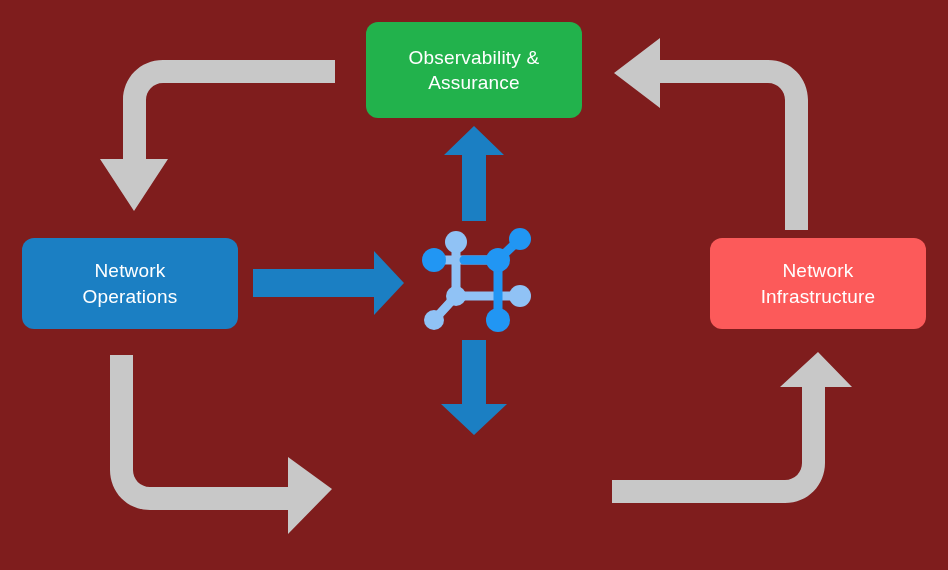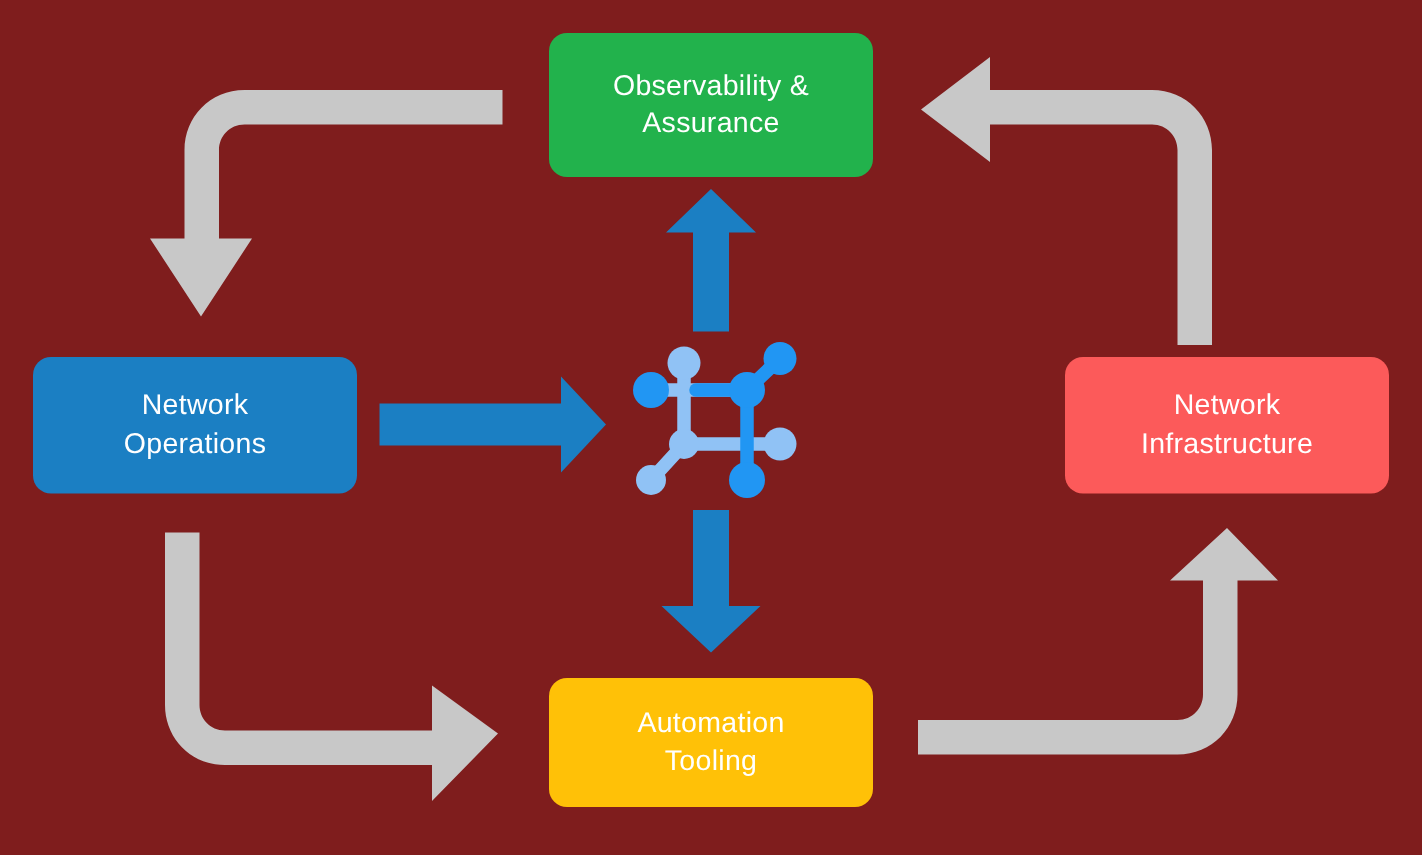--- a/index.html
+++ b/index.html
@@ -183,18 +183,14 @@
   <div class="node-box" id="box-operations" style="background:#1b7fc3;">
     <span class="node-label">Network
 Operations</span>
   </div>
 
   <div class="node-box" id="box-infrastructure" style="background:#fc5a5a;">
     <span class="node-label">Network
 Infrastructure</span>
   </div>
 
-  <div class="node-box" id="box-automation" style="background:#ffc107;">
-    <span class="node-label">Automation
-Tooling</span>
-  </div>
 
 </div>
 
 </body></html>

